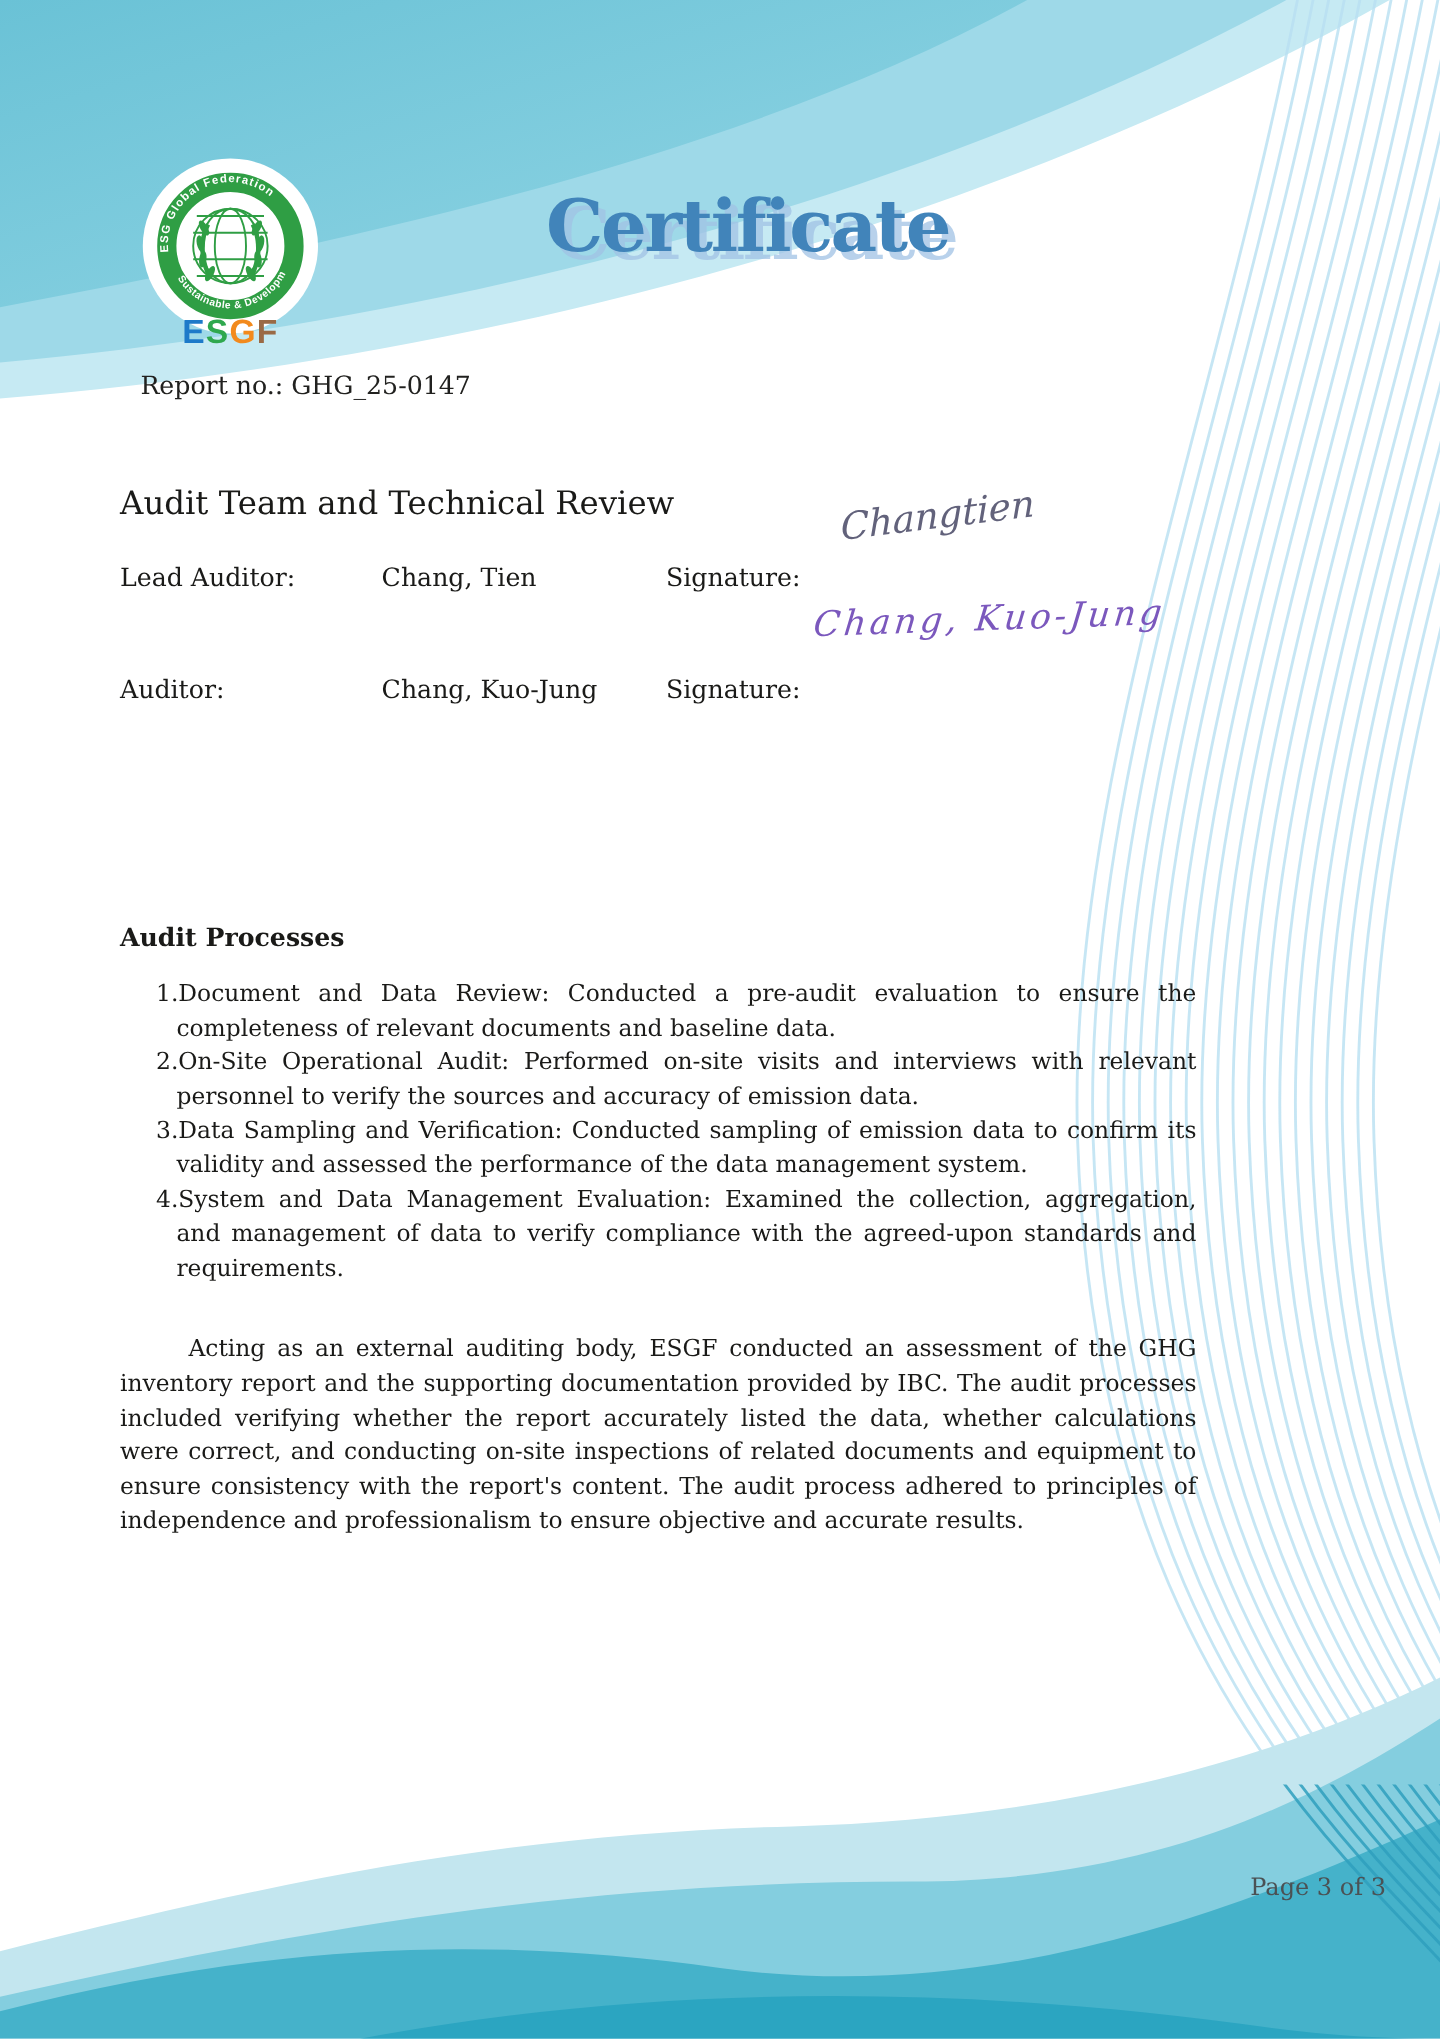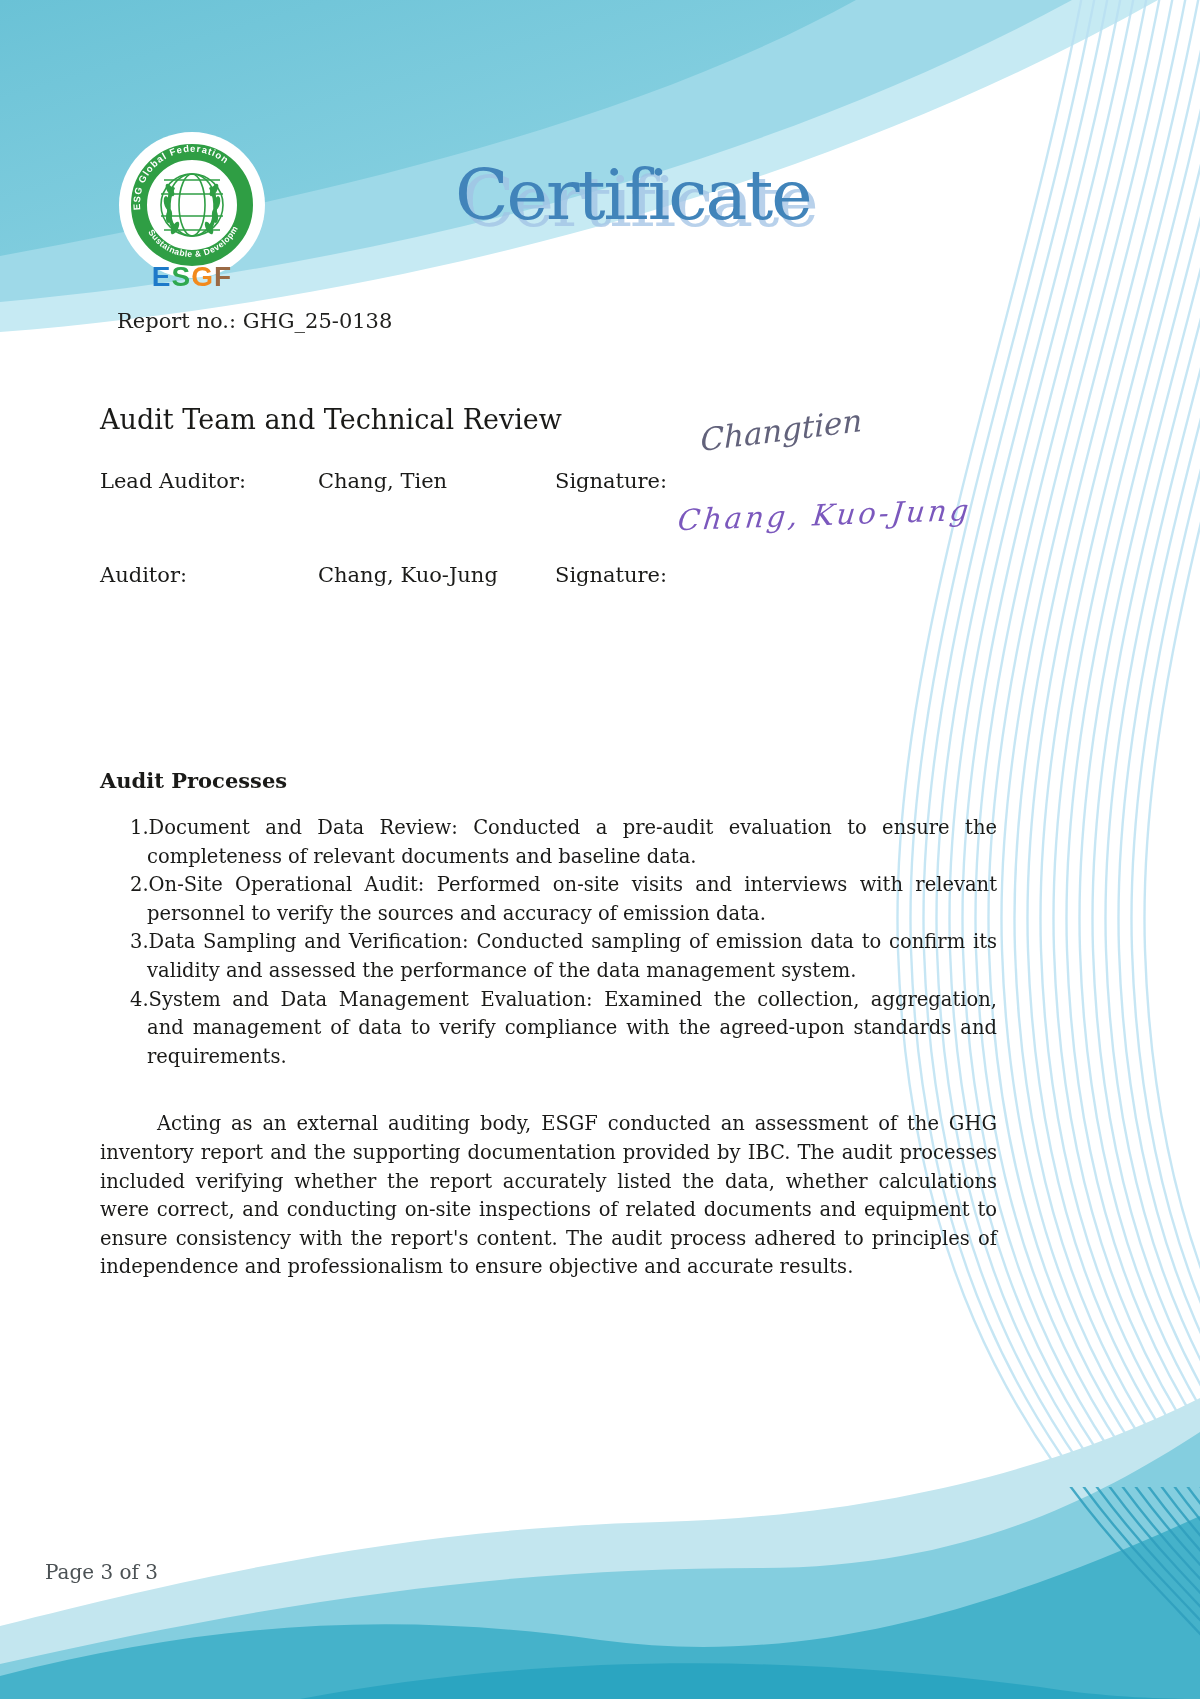--- a/index.html
+++ b/index.html
@@ -21,21 +21,21 @@
     text-align:center;
     font-family:"Liberation Sans","DejaVu Sans",sans-serif;
     font-weight:bold;font-size:28px;letter-spacing:1px;
   }
   .esgf-e{color:#1d7ac9;} .esgf-s{color:#2fa84e;}
   .esgf-g{color:#f28a1d;} .esgf-f{color:#9a6a45;}
 
   
   .cert-title{
     position:absolute;left:455px;top:138px;
-    font-size:70px;font-weight:normal;letter-spacing:-2px;
+    font-size:60px;font-weight:bold;letter-spacing:-2px;
     color:#4184ba;
     text-shadow:6px 7px 0 rgba(160,194,228,.75);
     font-family:"DejaVu Serif",serif;
   }
 
   .report-no{position:absolute;left:117px;top:293px;font-size:21px;color:#21211f;}
 
   
   .team-heading{position:absolute;left:100px;top:388px;font-size:27px;font-weight:normal;}
   .team-row{position:absolute;left:0;width:1200px;font-size:21px;}
@@ -55,21 +55,21 @@
     position:absolute;left:100px;top:752px;width:897px;
     font-size:19.5px;line-height:28.6px;text-align:justify;
   }
   .proc-heading{font-size:21px;font-weight:bold;margin:0 0 20px 0;line-height:26px;text-align:left;}
   .para-indent{text-indent:57px;margin:0;}
   .proc-list{margin:0;}
   .proc-item{padding-left:47px;text-indent:-17px;margin:0;}
   .closing{margin-top:39px;}
 
   
-  .footer{position:absolute;left:45px;top:1544px;width:1110px;text-align:left;color:#4b5154;}
+  .footer{position:absolute;left:45px;top:1544px;width:1110px;text-align:right;color:#4b5154;}
   .footer-page{font-size:20px;margin-bottom:10px;}
   .footer-note{font-size:19px;margin-bottom:8px;}
   .footer-address{font-size:20.5px;letter-spacing:.3px;}
 </style>
 </head>
 <body>
 
 <div class="page">
 
   <svg class="deco" viewBox="0 0 1200 1699" aria-hidden="true">
@@ -184,21 +184,21 @@
   </svg>
 
   <div class="content">
 
     <div class="esgf-acronym">
       <span class="esgf-e">E</span><span class="esgf-s">S</span><span class="esgf-g">G</span><span class="esgf-f">F</span>
     </div>
 
     <div class="cert-title">Certificate</div>
 
-    <div class="report-no">Report no.: GHG_25-0138</div>
+    <div class="report-no">Report no.: GHG_25-0147</div>
 
     <div class="team-heading">Audit Team and Technical Review</div>
 
     <div class="team-row row-lead">
       <span class="cell-role">Lead Auditor:</span>
       <span class="cell-name">Chang, Tien</span>
       <span class="cell-siglabel">Signature:</span>
     </div>
     <div class="signature sig-1">Changtien</div>
 

